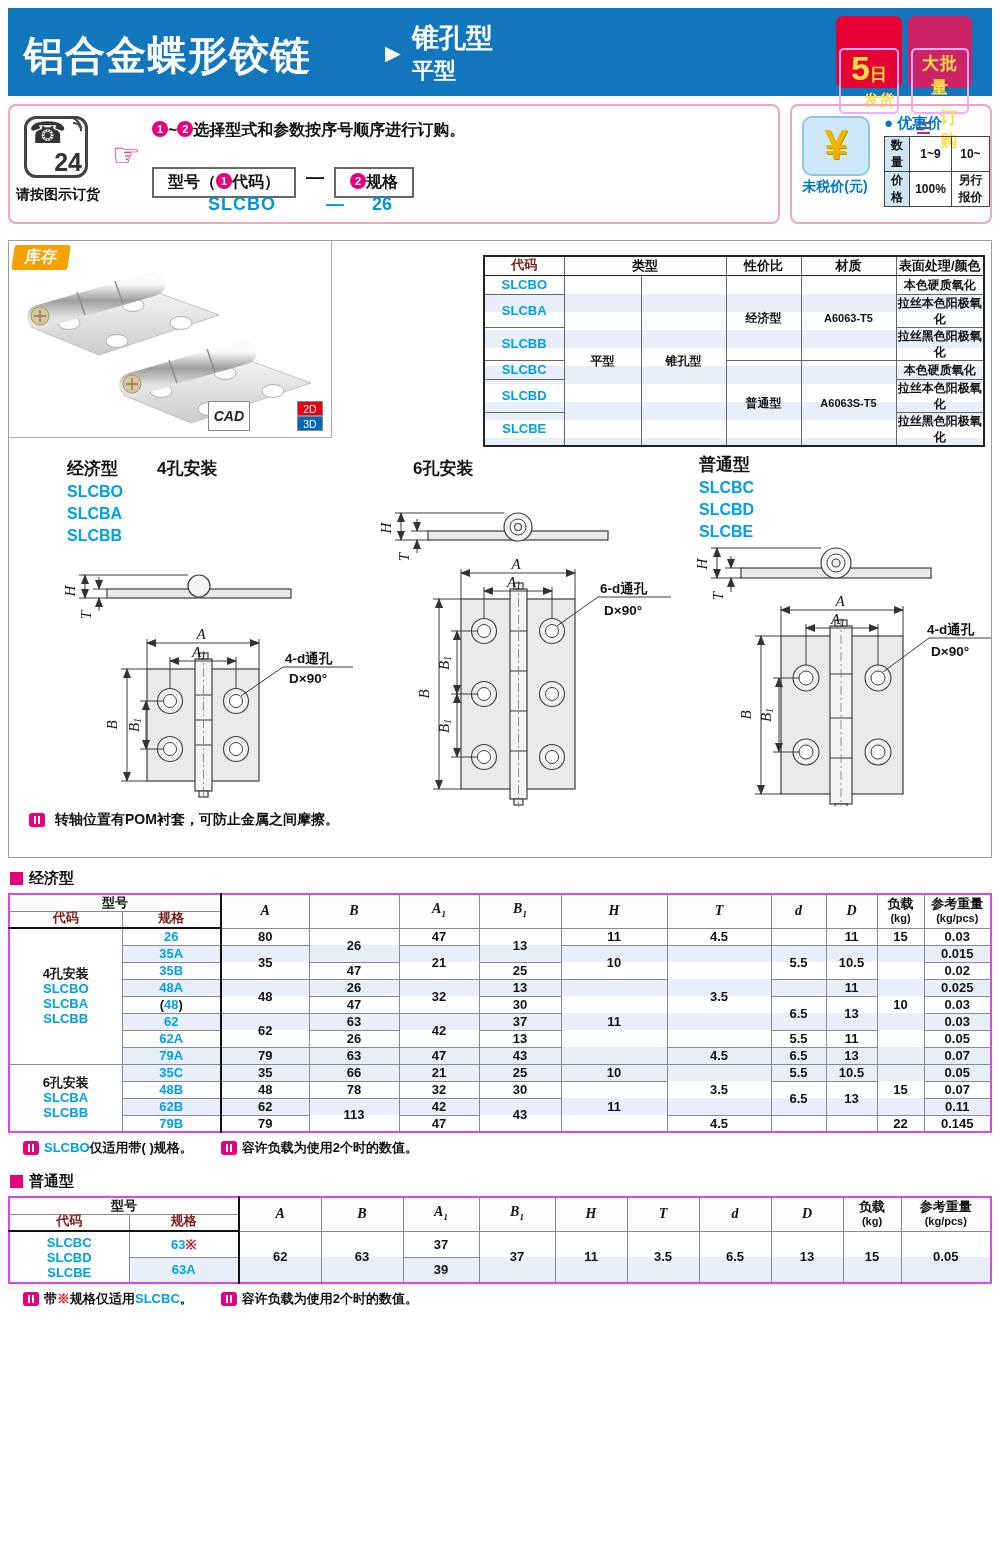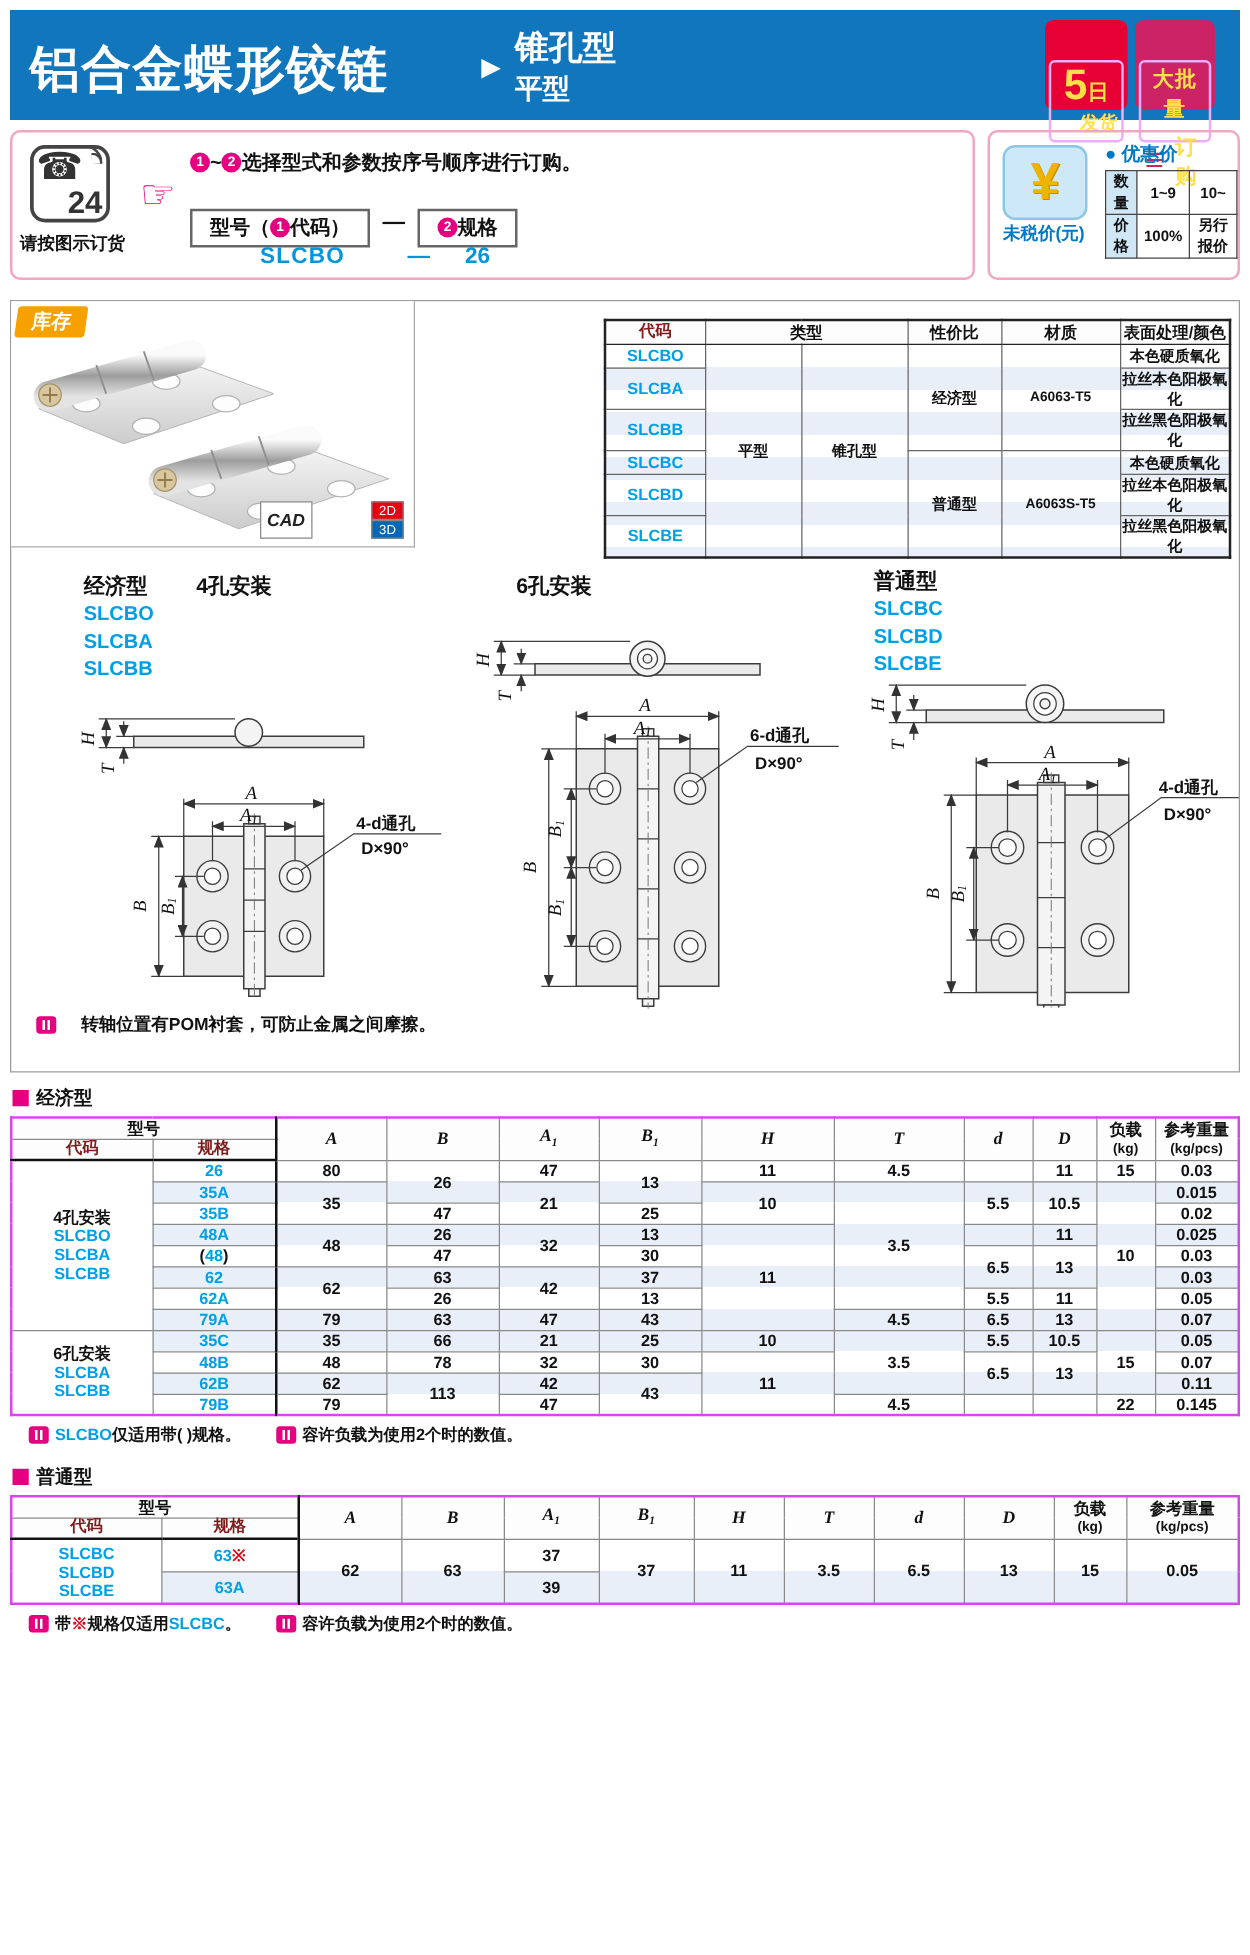--- a/index.html
+++ b/index.html
@@ -79,21 +79,21 @@
   .dimtxt{font-family:"Liberation Serif",serif;font-style:italic;font-size:15px;fill:#111;}
   .dimsub{font-family:"Liberation Serif",serif;font-style:italic;font-size:10px;fill:#111;}
   .anntxt{font-size:13.5px;font-weight:bold;fill:#111;}
   .dln{stroke:#3c3c3c;stroke-width:1;fill:none;}
   .cln{stroke:#777;stroke-width:0.8;fill:none;stroke-dasharray:9 3 2 3;}
   .plate{fill:#eaeaea;stroke:#3c3c3c;stroke-width:1.2;}
   .pincol{fill:#f4f4f4;stroke:#3c3c3c;stroke-width:1.2;}
   .holeO{fill:#f1f1f1;stroke:#3c3c3c;stroke-width:1.1;}
   .holeI{fill:#ffffff;stroke:#3c3c3c;stroke-width:1;}
 
-  .pomnote{left:20px;top:570px;font-size:14px;font-weight:bold;display:flex;align-items:center;gap:20px;}
+  .pomnote{left:20px;top:570px;font-size:14px;font-weight:bold;display:flex;align-items:center;gap:10px;}
   .nicon{display:inline-flex;width:16px;height:14px;background:#e4007f;border-radius:3px;align-items:center;justify-content:center;gap:2px;flex:none;}
   .nicon i{display:block;width:2px;height:8px;background:#fff;}
 
   
   .sect{display:flex;align-items:center;gap:6px;font-size:15px;font-weight:bold;}
   .sqr{width:13px;height:13px;background:#e4007f;display:inline-block;}
 
   
   .etable{border-collapse:collapse;table-layout:fixed;border:2px solid #d946ef;background:#fff;}
   .etable th,.etable td{border:1px solid #8a8a8a;padding:0;text-align:center;vertical-align:middle;}

